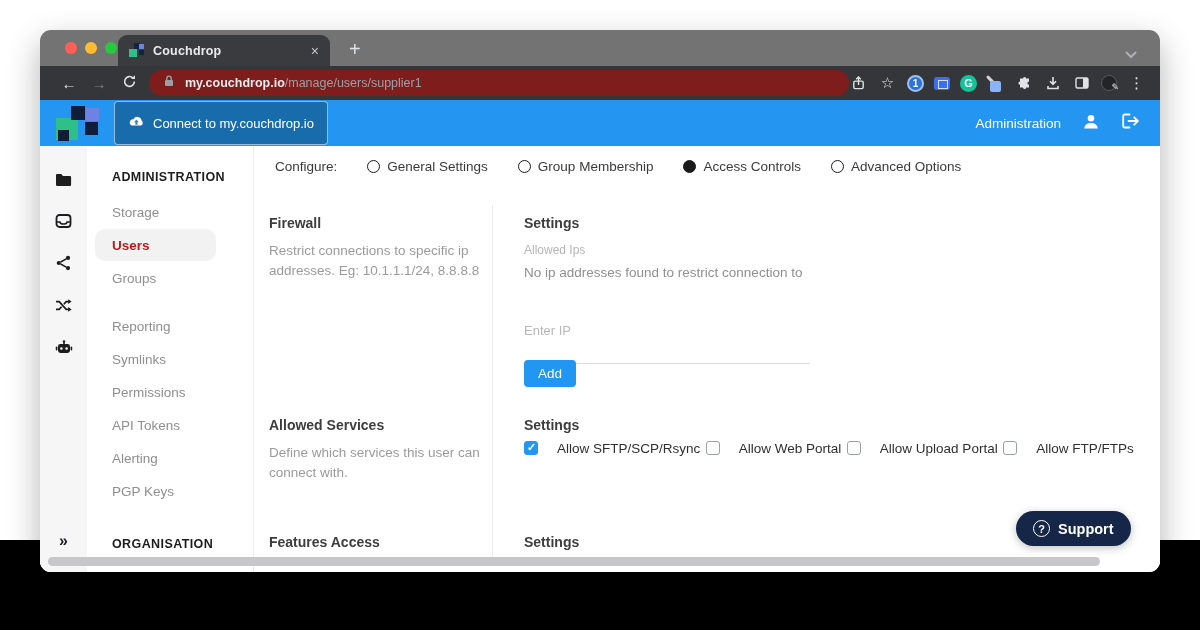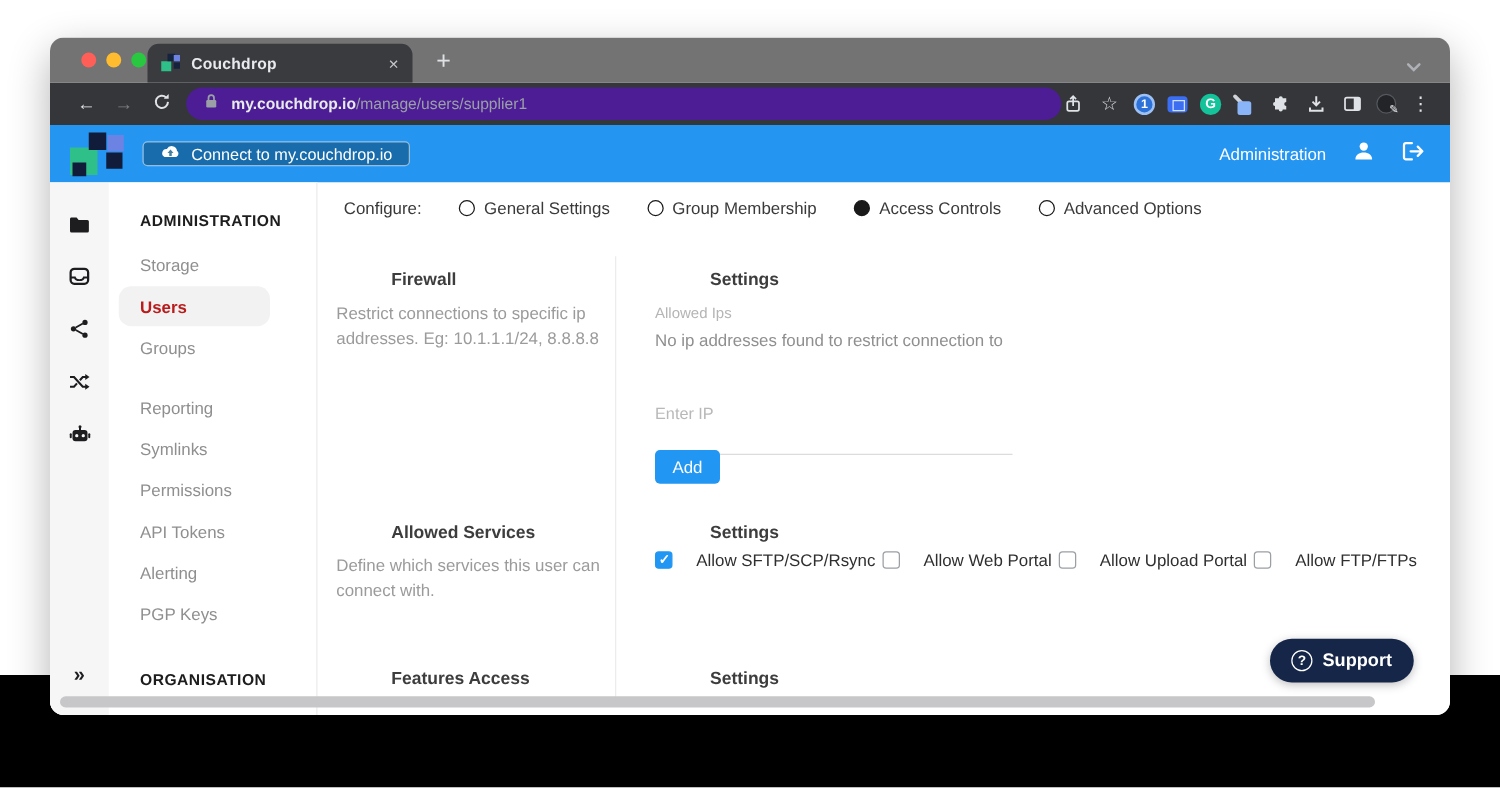--- a/index.html
+++ b/index.html
@@ -33,21 +33,21 @@
   .tab-title { flex:1; color:#e8eaed; font-size:12.5px; font-weight:bold; letter-spacing:.2px; }
   .tab-close { color:#c3c6cb; font-size:14px; line-height:14px; cursor:default; }
   .newtab { color:#dfe1e5; font-size:20px; font-weight:300; margin:0 0 5px 19px; }
   .strip-chevron { position:absolute; right:23px; top:15px; }
 
   
   .toolbar { height:34px; background:#35363a; display:flex; align-items:center; padding:0 14px; }
   .navbtn { width:30px; text-align:center; font-size:15px; color:#dfe2e6; }
   .navbtn.dim { color:#7d8085; }
   .addressbar {
-    margin-left:5px; width:700px; height:26px; border-radius:13px; background:#4c1d95;
+    margin-left:5px; width:700px; height:26px; border-radius:13px; background:#7f1d1d;
     display:flex; align-items:center; padding:0 13px; gap:9px;
   }
   .url { font-size:12.5px; color:#9aa0a6; white-space:nowrap; }
   .url b { color:#e8eaed; font-weight:bold; }
   .tool-icons { margin-left:auto; display:flex; align-items:center; gap:10px; }
   .ticon { width:19px; height:19px; display:flex; align-items:center; justify-content:center; font-size:15px; color:#dfe2e6; }
   .ext-1p { width:17px; height:17px; border-radius:50%; background:#2d72d9; border:2px solid #9ec1f5; color:#fff; font-size:10px; font-weight:bold; display:flex; align-items:center; justify-content:center; }
   .ext-tag { width:16px; height:13px; border-radius:3px; background:#3b6ef0; position:relative; }
   .ext-tag::after { content:""; position:absolute; left:4px; top:3px; width:8px; height:7px; border:1.5px solid #cfe0ff; }
   .ext-gram { width:17px; height:17px; border-radius:50%; background:#15c39a; color:#fff; font-size:11px; font-weight:bold; display:flex; align-items:center; justify-content:center; }
@@ -64,21 +64,21 @@
   .lg-green { left:0; top:15px; width:22px; height:22px; background:#2fc089; }
   .lg-navy-bl { left:2px; top:27px; width:11px; height:11px; background:#101c3a; }
   .lg-navy-top { left:15px; top:3px; width:14px; height:14px; background:#101c3a; }
   .lg-peri { left:30px; top:5px; width:13px; height:13px; background:#6d83e4; }
   .lg-navy-mid { left:29px; top:19px; width:13px; height:13px; background:#101c3a; }
   .fv-green { left:0; top:6px; width:8px; height:8px; background:#2fc089; }
   .fv-navy-top { left:5px; top:0; width:6px; height:6px; background:#16233f; }
   .fv-peri { left:10px; top:1px; width:5px; height:5px; background:#6d83e4; }
   .fv-navy-mid { left:10px; top:7px; width:5px; height:5px; background:#16233f; }
   .connect-btn {
-    margin-left:12px; height:20px; padding:0 13px; border-radius:4px;
+    margin-left:12px; height:44px; padding:0 13px; border-radius:4px;
     background:rgba(8,52,74,.42); border:1px solid rgba(255,255,255,.55);
     color:#fff; font-size:13px; display:flex; align-items:center; gap:8px; white-space:nowrap;
   }
   .appbar-right { margin-left:auto; display:flex; align-items:center; gap:21px; }
   .admin-label { color:#fff; font-size:13.5px; }
 
   
   .page { display:flex; height:426px; background:#fff; }
   .rail { width:47px; background:#f6f6f7; display:flex; flex-direction:column; align-items:center; padding-top:12px; position:relative; flex:0 0 47px; }
   .rail-slot { height:42px; display:flex; align-items:center; justify-content:center; }
@@ -93,21 +93,21 @@
   .menu-heading.org { margin-top:30px; }
 
   .content { flex:1; position:relative; padding:13px 0 0 15px; }
   .configure-row { display:flex; align-items:center; gap:30px; margin-left:6px; font-size:13.5px; color:#3a3a3a; }
   .cfg-option { display:flex; align-items:center; gap:7px; }
   .radio { width:13px; height:13px; border:1.5px solid #1a1a1a; border-radius:50%; background:#fff; flex:0 0 13px; }
   .cfg-option.selected .radio { background:#1a1a1a; }
 
   .sections { position:absolute; left:15px; top:59px; right:0; height:354px; }
   .vline { position:absolute; left:223px; top:0; bottom:0; width:1px; background:#ececec; }
-  .sec-title { font-size:14px; font-weight:bold; color:#3d3d3d;margin-left:44px; }
+  .sec-title { font-size:14px; font-weight:bold; color:#3d3d3d; }
   .sec-desc { margin-top:10px; font-size:13.5px; line-height:1.5; color:#9b9b9b; width:212px; }
   .abs { position:absolute; }
   .L0 { left:0; top:10px; } .L1 { left:0; top:212px; } .L2 { left:0; top:329px; }
   .r-title1 { left:255px; top:10px; }
   .r-label  { left:255px; top:38px; font-size:12px; color:#b5b5b5; }
   .r-empty  { left:255px; top:60px; font-size:13.5px; color:#8f8f8f; }
   .ip-input { left:255px; top:90px; width:286px; height:45px; border:none; border-bottom:1px solid #dcdcdc; background:transparent; font-family:"Liberation Sans",sans-serif; font-size:13px; color:#555; padding:0 0 22px 0; outline:none;margin-top:24px; }
   .ip-input::placeholder { color:#b8b8b8; }
   .add-btn { left:255px; top:155px; width:52px; height:27px; background:#2196f3; border:none; border-radius:4px; color:#fff; font-size:13.5px; font-family:"Liberation Sans",sans-serif; }
   .r-title2 { left:255px; top:212px; }

